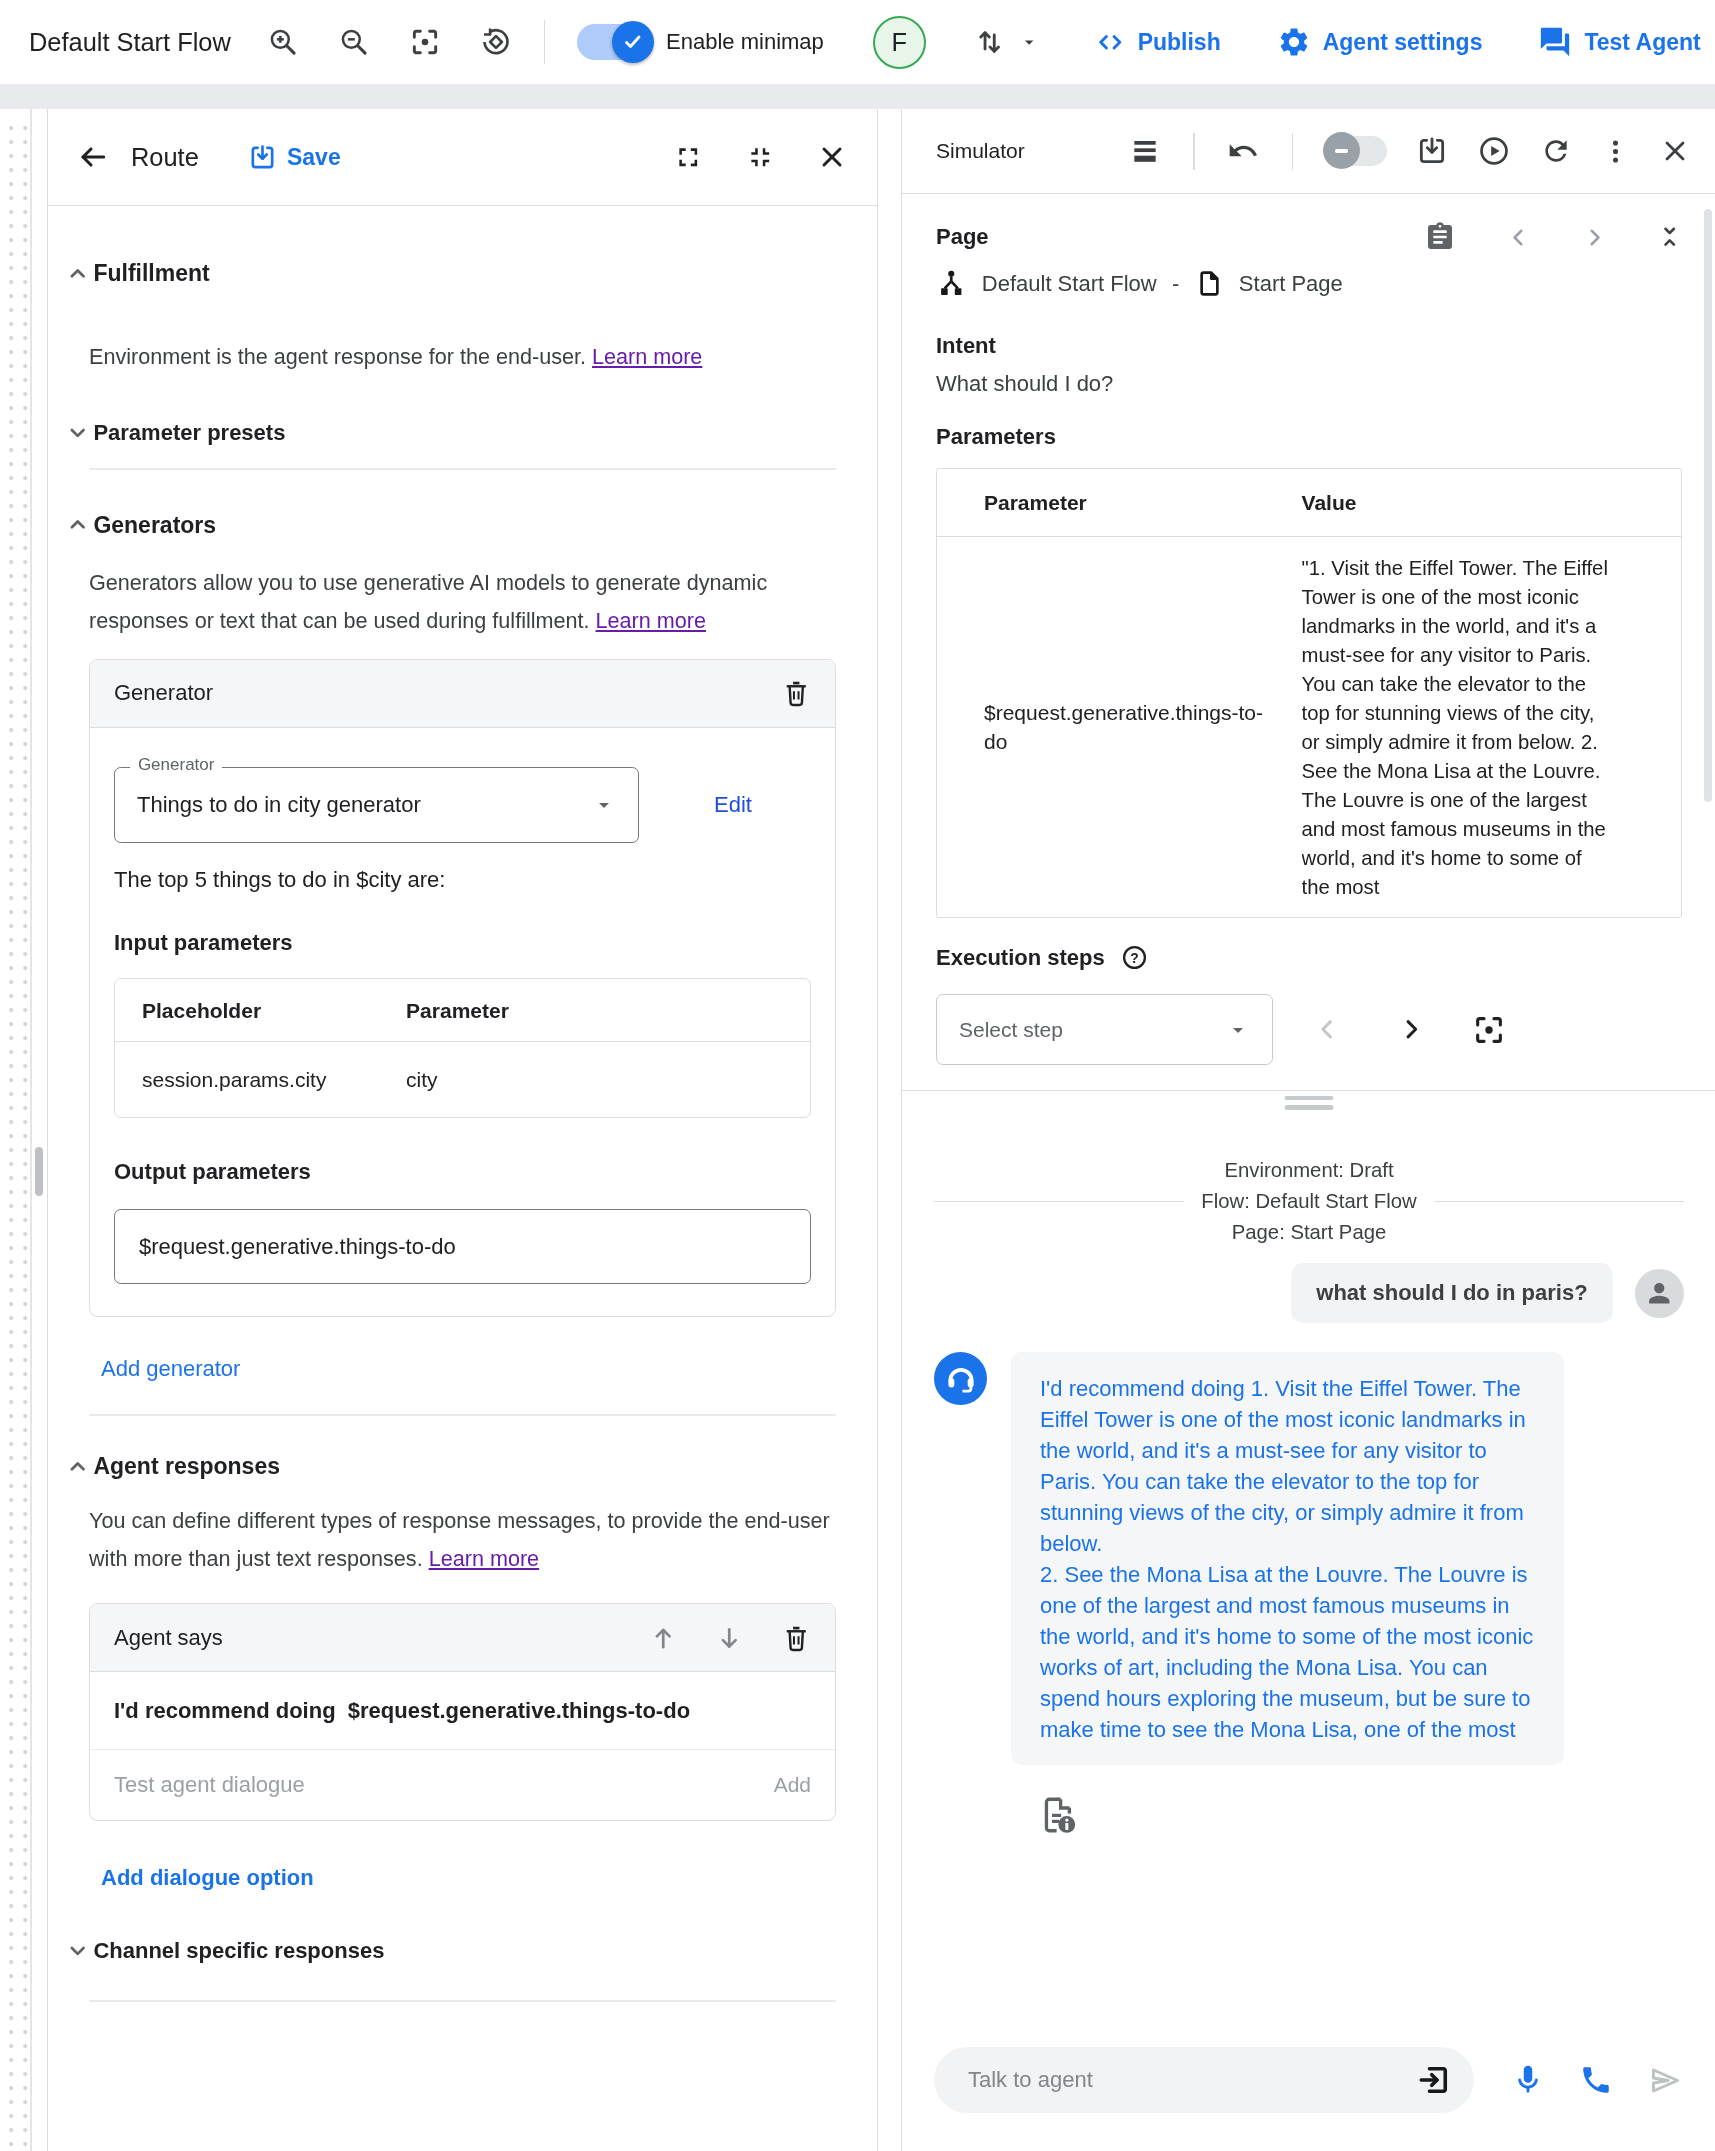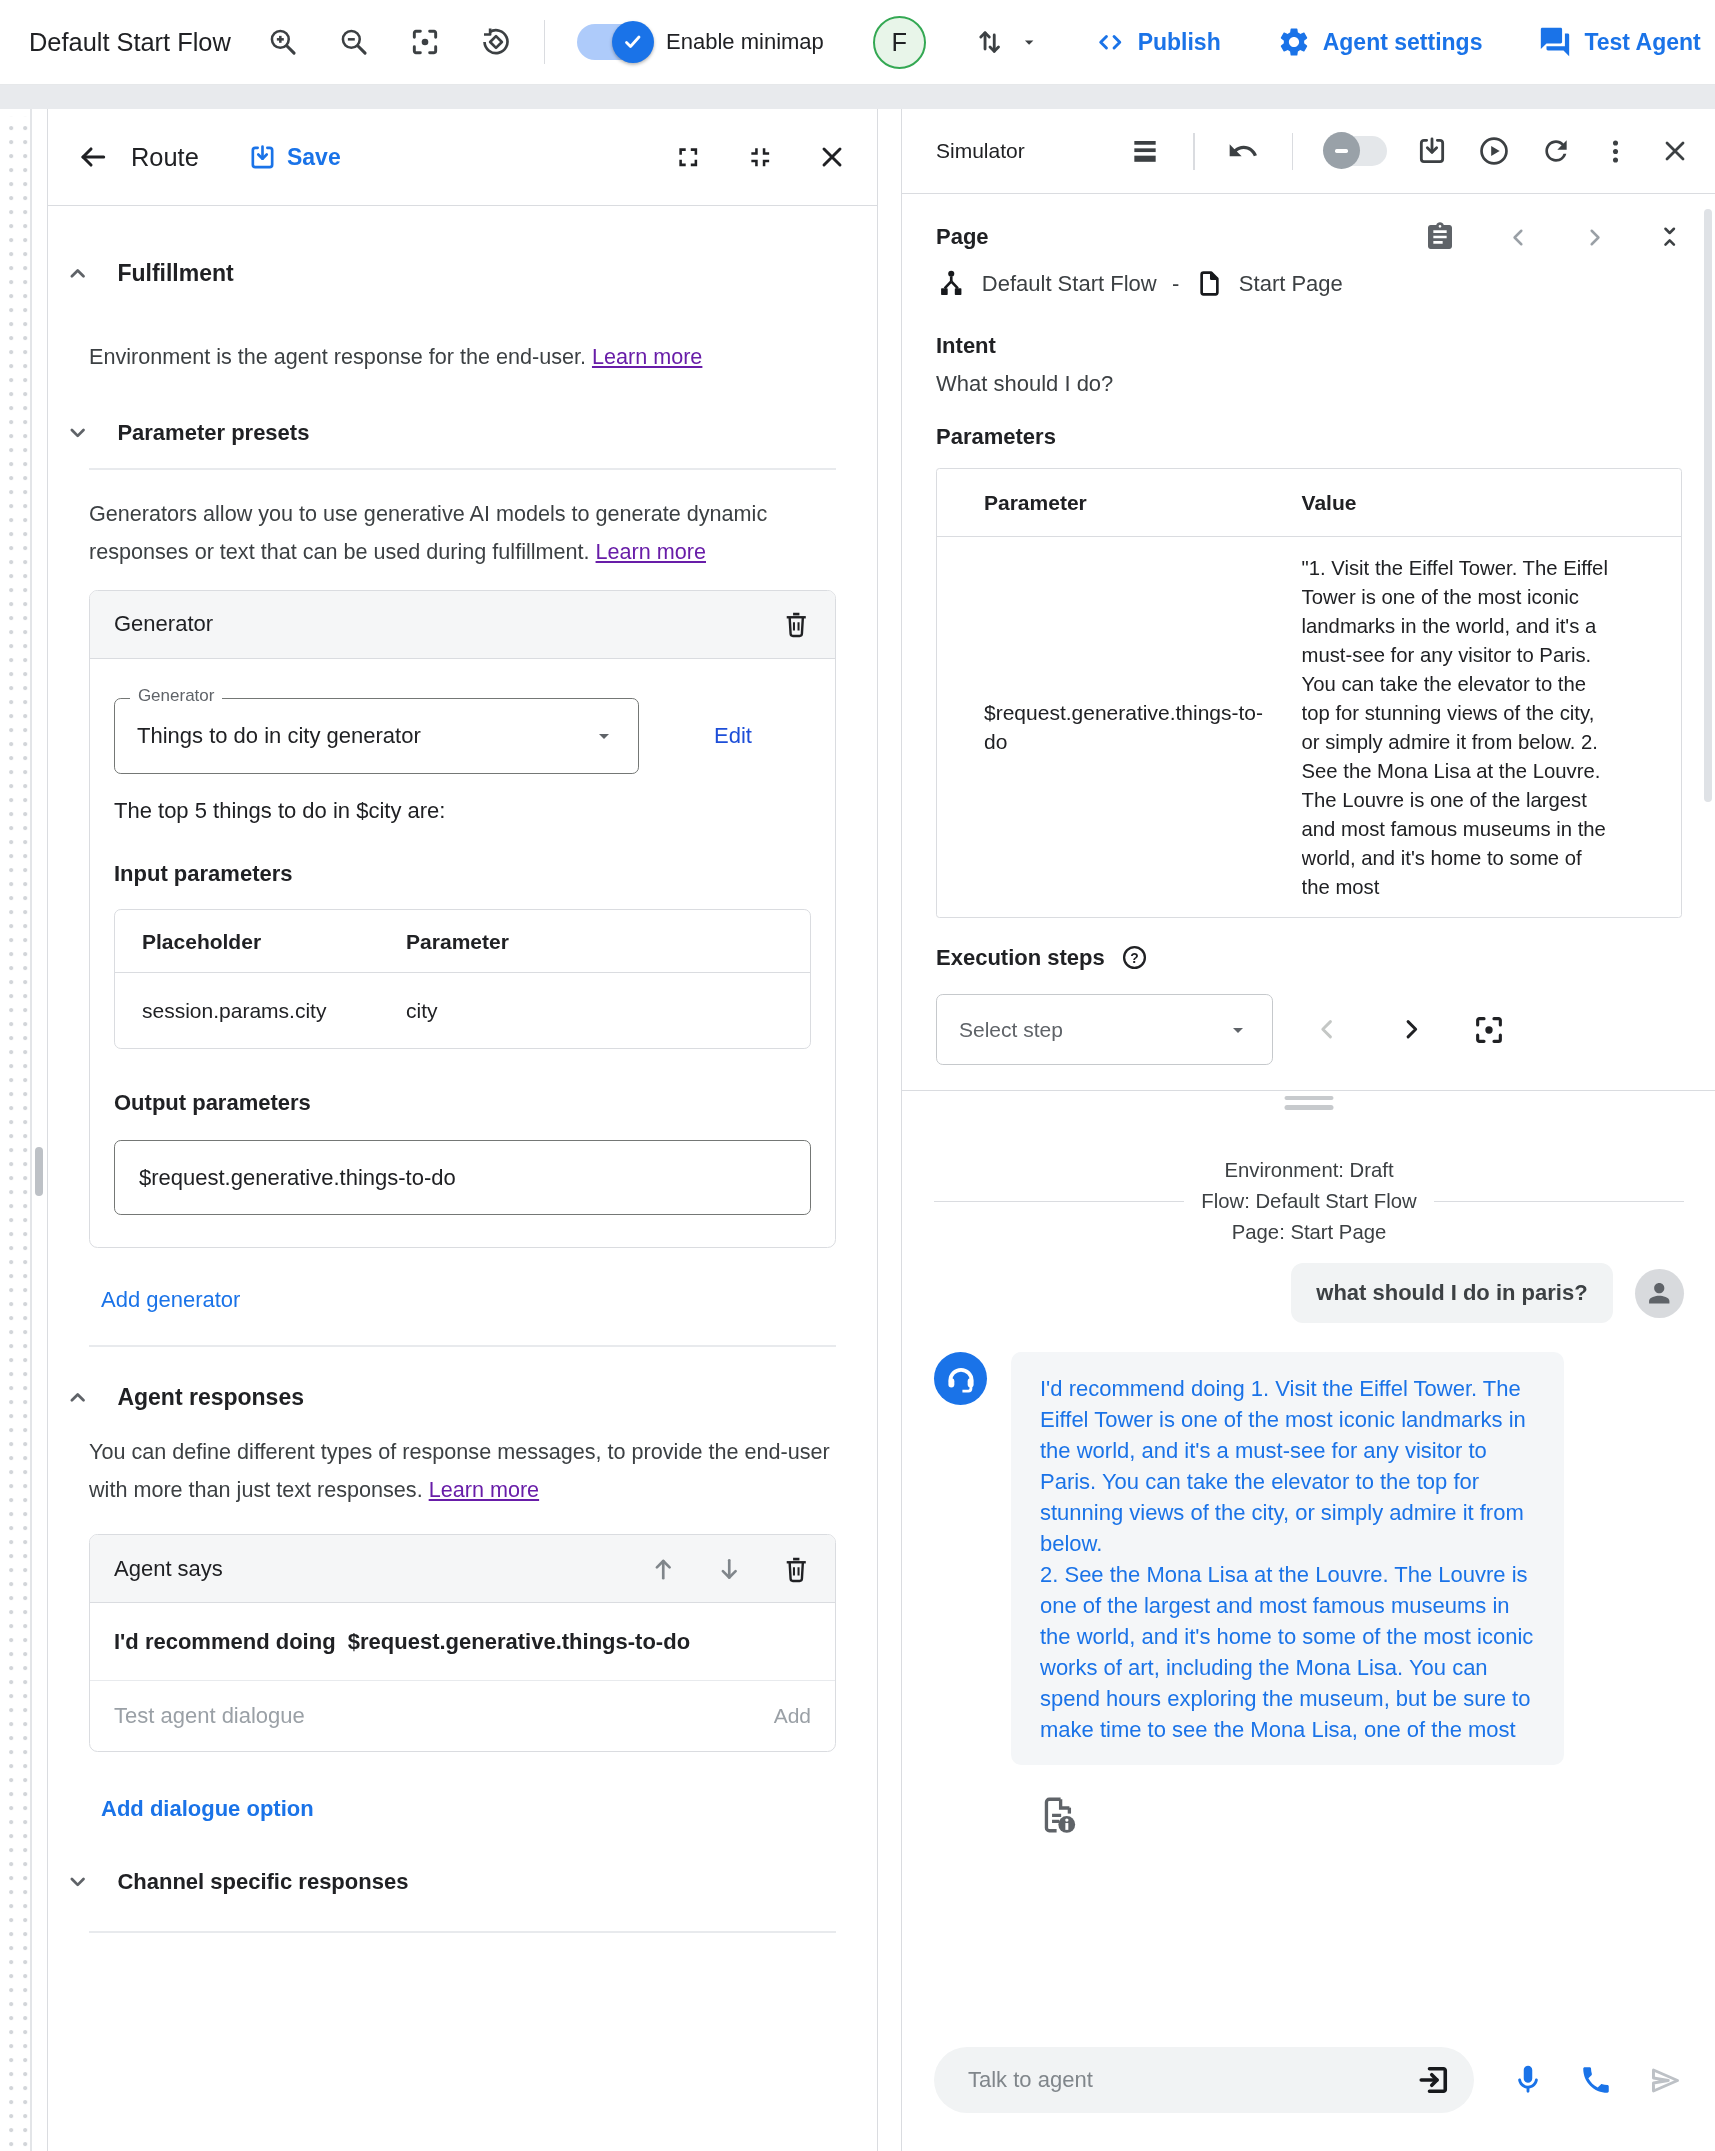--- a/index.html
+++ b/index.html
@@ -35,21 +35,21 @@
   .strip-scroll { position:absolute; left:35px; top:1038px; width:7.6px; height:49px; border-radius:4.2px; background:#bdc1c6; }
 
   
   .route-panel { width:831px; flex:none; background:#fff; border-left:1.7px solid #dadce0; border-right:1.7px solid #dadce0; display:flex; flex-direction:column; }
   .panel-header { height:97px; flex:none; display:flex; align-items:center; border-bottom:1.7px solid #dadce0; padding:0 29px; }
   .ph-title { font-size:25.4px; margin-left:22px; }
   .save-btn { display:flex; align-items:center; gap:10.2px; color:#1a73e8; font-size:23px; font-weight:700; margin-left:49px; }
   .ph-right { margin-left:auto; display:flex; align-items:center; gap:41px; color:#202124; }
 
   .route-content { flex:1; overflow:hidden; padding:0 41px; }
-  .sec-head { display:flex; align-items:center; gap:27px; margin-left:-24px; }
+  .sec-head { display:flex; align-items:center; gap:3px; margin-left:-24px; }
   .sec-head .chev { color:#5f6368; }
   .sec-title { font-size:23px; font-weight:700; color:#202124; }
   .desc { font-size:21.6px; line-height:38px; color:#3c4043; }
   .lm { color:#681da8; text-decoration:underline; cursor:pointer; }
   .hdiv { height:1.7px; background:#e8eaed; }
 
   .card { border:1.7px solid #dadce0; border-radius:8.5px; background:#fff; }
   .card-head { height:68px; background:#f5f6f7; border-bottom:1.7px solid #dadce0; display:flex; align-items:center; padding:0 24px; border-radius:6.8px 6.8px 0 0; font-size:22px; color:#202124; }
   .card-head .actions { margin-left:auto; display:flex; align-items:center; gap:36px; }
   .card-body { padding:20.3px 24px 32px; }
@@ -302,20 +302,28 @@
       <div class="sec-head" style="margin-top:44px">
         <span class="ic chev">
           <svg width="25.4" height="25.4" viewBox="0 0 24 24" fill="none" stroke="currentColor" stroke-width="2.6" stroke-linecap="round" stroke-linejoin="round">
               <path d="M6.5 9.5L12 15l5.5-5.5"></path>
             </svg>
         </span>
         <span class="sec-title" style="font-size:22px">Parameter presets</span>
       </div>
       <div class="hdiv" style="margin-top:22px"></div>
 
+      <div class="sec-head" style="margin-top:42px">
+        <span class="ic chev">
+          <svg width="25.4" height="25.4" viewBox="0 0 24 24" fill="none" stroke="currentColor" stroke-width="2.6" stroke-linecap="round" stroke-linejoin="round">
+              <path d="M6.5 14.5L12 9l5.5 5.5"></path>
+            </svg>
+        </span>
+        <span class="sec-title">Generators</span>
+      </div>
       <p class="desc" style="margin-top:25.4px">
         <span>Generators allow you to use generative AI models to generate dynamic responses or text that can be used during fulfillment.</span>
         <a class="lm">Learn more</a>
       </p>
 
       <div class="card" style="margin-top:18.6px">
         <div class="card-head">
           <span>Generator</span>
           <span class="actions">
             <button class="ic">

